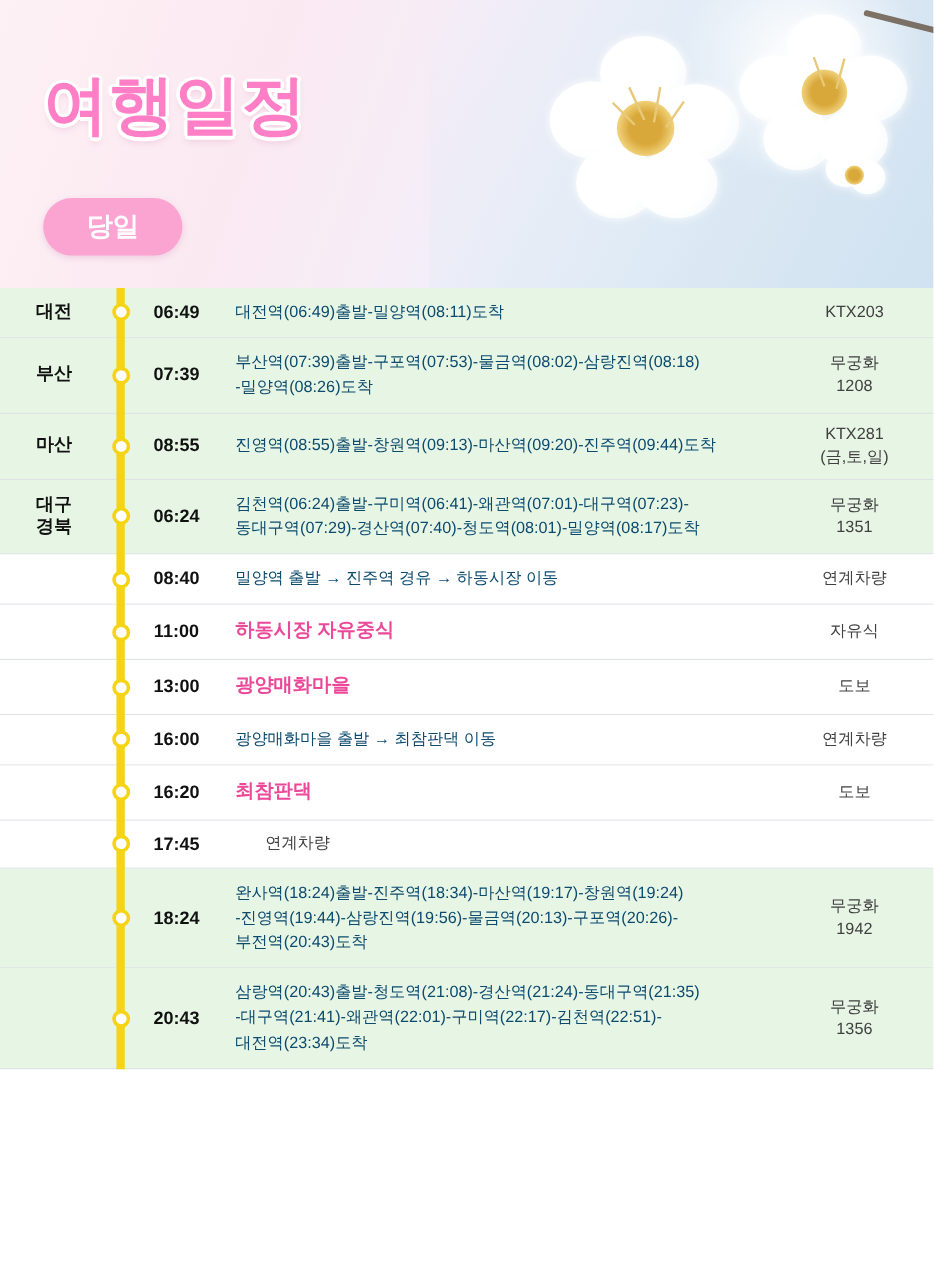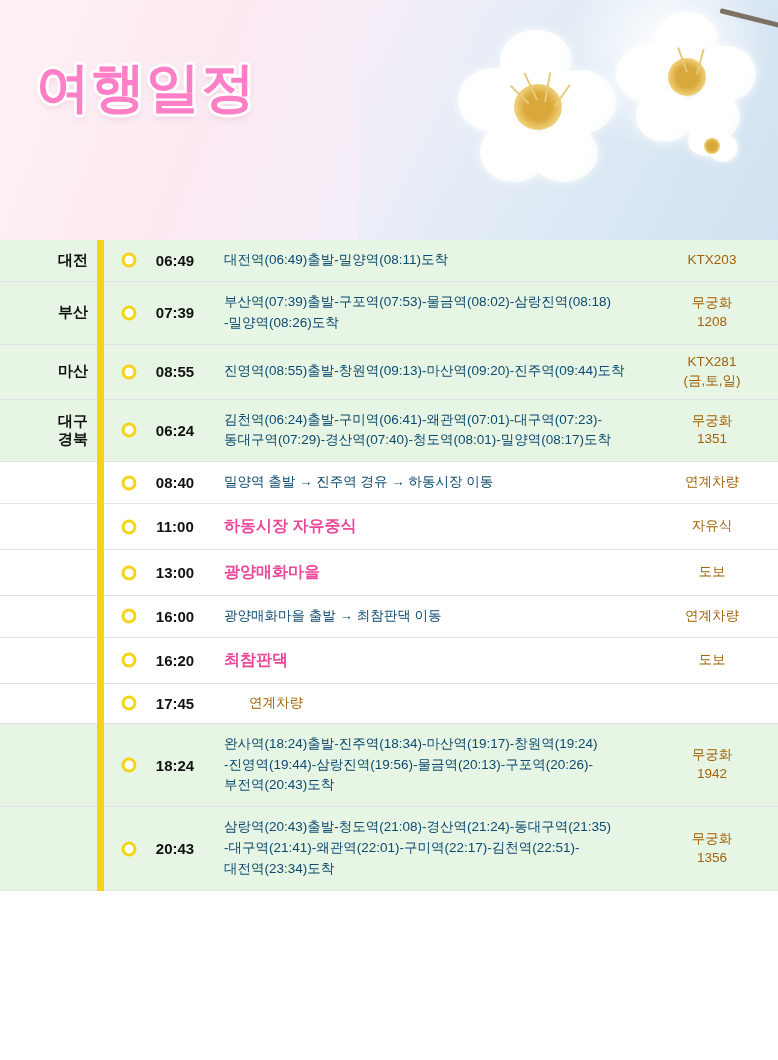--- a/index.html
+++ b/index.html
@@ -111,21 +111,20 @@
   .row.plain { background: #ffffff; }
 
   .c-region {
     width: 90px;
     flex: 0 0 90px;
     display: flex; align-items: center; justify-content: center;
     font-size: 15px; font-weight: 700; color: #111111;
     line-height: 1.25;
     text-align: left;
     padding: 8px 4px;
-    margin-left: 28px;
   }
   .c-dot {
     width: 22px; flex: 0 0 22px;
     position: relative;
     z-index: 2;
   }
   .dot {
     position: absolute;
     left: 50%; top: 50%;
     transform: translate(-50%, -50%);
@@ -150,21 +149,21 @@
     word-break: keep-all;
   }
   .c-desc.highlight {
     color: #ec4899;
     font-weight: 700;
     font-size: 16px;
   }
   .c-note {
     width: 132px; flex: 0 0 132px;
     display: flex; align-items: center; justify-content: center;
-    font-size: 13.5px; color: #a16207;
+    font-size: 13.5px; color: #404040;
     text-align: center;
     line-height: 1.4;
     padding: 8px 4px;
     white-space: pre-line;
   }
 </style>
 </head>
 <body>
 
 <div class="page">
@@ -198,20 +197,21 @@
       </div>
 
       <div class="blossom" style="left:330px; top:126px;">
         <div class="petal" style="left:0px; top:0px; width:34px; height:30px;"></div>
         <div class="petal" style="left:20px; top:8px; width:30px; height:28px;"></div>
         <div class="center" style="left:16px; top:12px; width:16px; height:16px;"></div>
       </div>
     </div>
 
     <div class="title">여행일정</div>
+    <div class="pill">당일</div>
   </div>
 
   <div class="table">
     <div class="rail"></div>
     <div id="rows">
         <div class="row green">
           <div class="c-region" style="white-space: pre-line;">대전</div>
           <div class="c-dot">
             <div class="dot"></div>
           </div>

